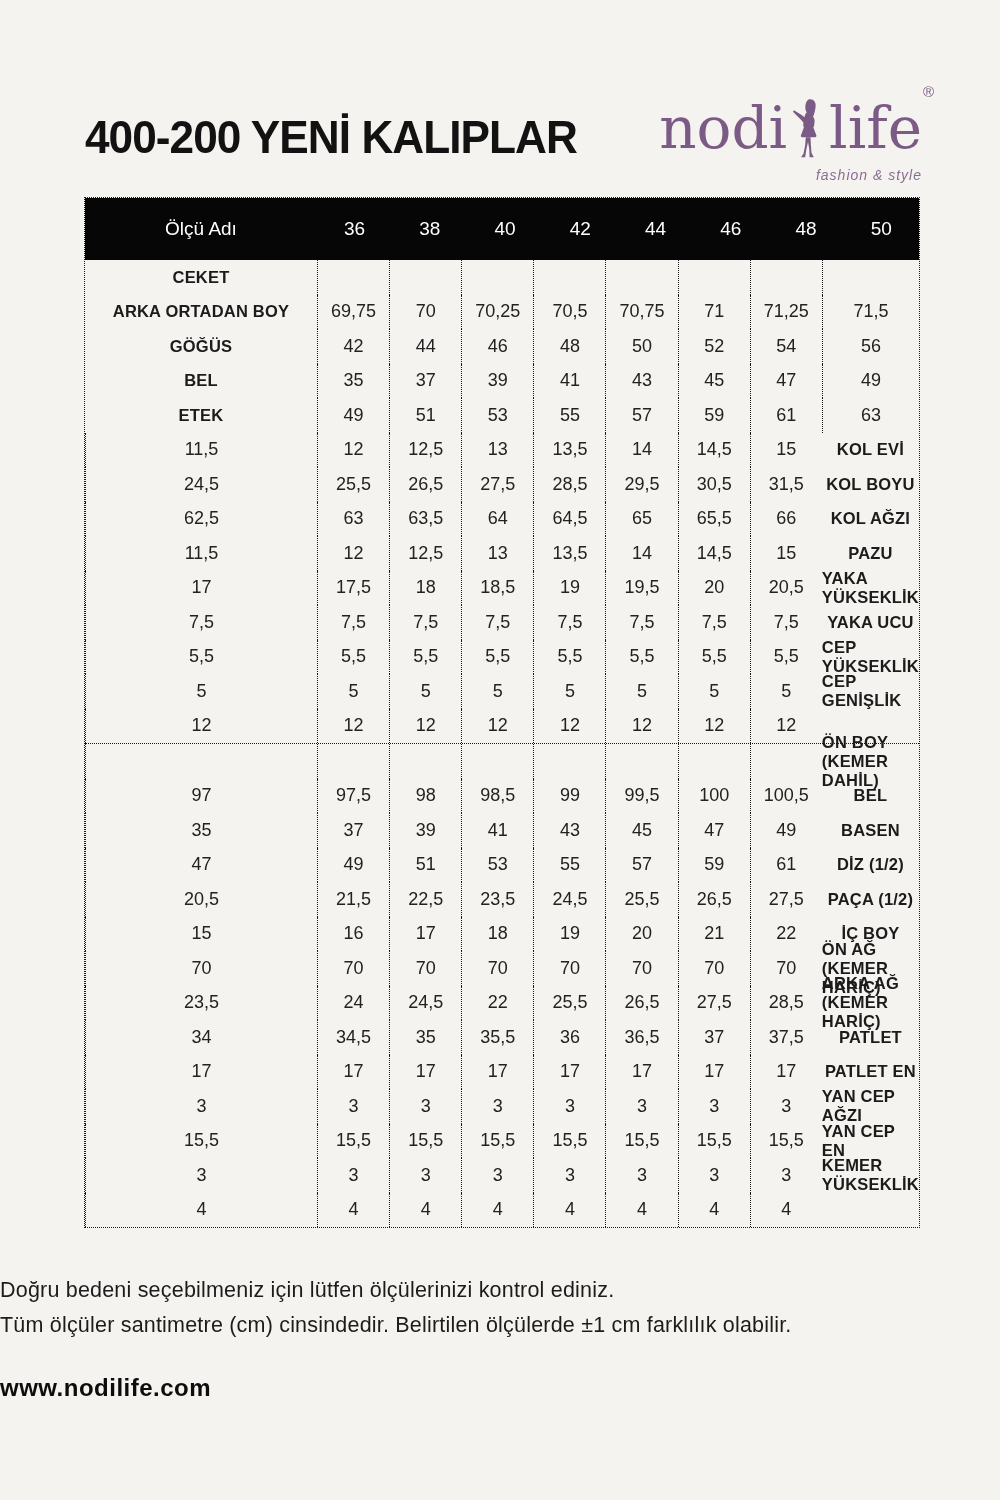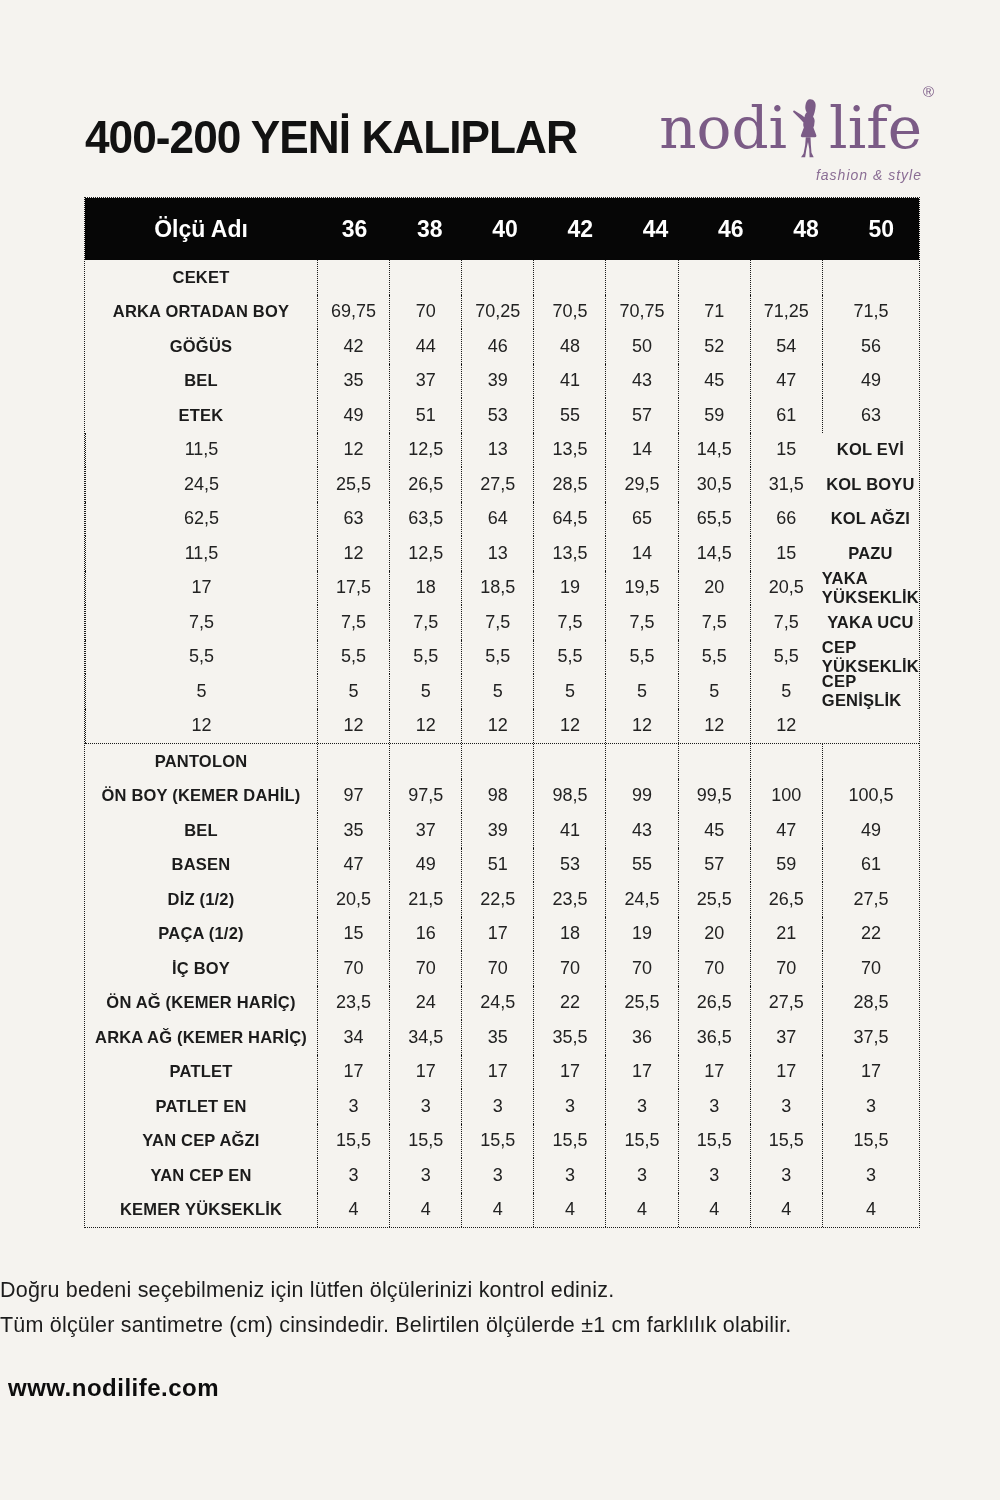--- a/index.html
+++ b/index.html
@@ -89,22 +89,22 @@
     display: grid;
     grid-template-columns: 232px repeat(8, 1fr);
     background: #060606;
     color: #ffffff;
     height: 62px;
   }
   .table-header .cell {
     display: flex;
     align-items: center;
     justify-content: center;
-    font-weight: 700;
-    font-size: 23px;
+    font-weight: 400;
+    font-size: 19px;
     text-align: right;
   }
   .table-body {
     display: grid;
     grid-template-columns: 232px repeat(8, 1fr);
   }
   .table-body .cell {
     height: 34.5px;
     display: flex;
     align-items: center;
@@ -139,21 +139,20 @@
     font-size: 21.5px;
     color: #1c1c1c;
     letter-spacing: 0.2px;
   }
   .footer .website {
     margin-top: 36px;
     font-size: 24px;
     font-weight: 800;
     color: #0d0d0d;
     letter-spacing: 0.5px;
-    padding-left: 8px;
   }
 </style>
 </head>
 <body>
 
 <div class="page">
 
   <header class="top">
     <h1 class="title">400-200 YENİ KALIPLAR</h1>
 
@@ -330,21 +329,20 @@
         <div class="cell label-cell">CEP GENİŞLİK</div>
         <div class="cell value-cell">12</div>
         <div class="cell value-cell">12</div>
         <div class="cell value-cell">12</div>
         <div class="cell value-cell">12</div>
         <div class="cell value-cell">12</div>
         <div class="cell value-cell">12</div>
         <div class="cell value-cell">12</div>
         <div class="cell value-cell">12</div>
         <div class="section-divider"></div>
-        <div class="cell label-cell">PANTOLON</div>
         <div class="cell value-cell"></div>
         <div class="cell value-cell"></div>
         <div class="cell value-cell"></div>
         <div class="cell value-cell"></div>
         <div class="cell value-cell"></div>
         <div class="cell value-cell"></div>
         <div class="cell value-cell"></div>
         <div class="cell value-cell"></div>
         <div class="cell label-cell">ÖN BOY (KEMER DAHİL)</div>
         <div class="cell value-cell">97</div>

